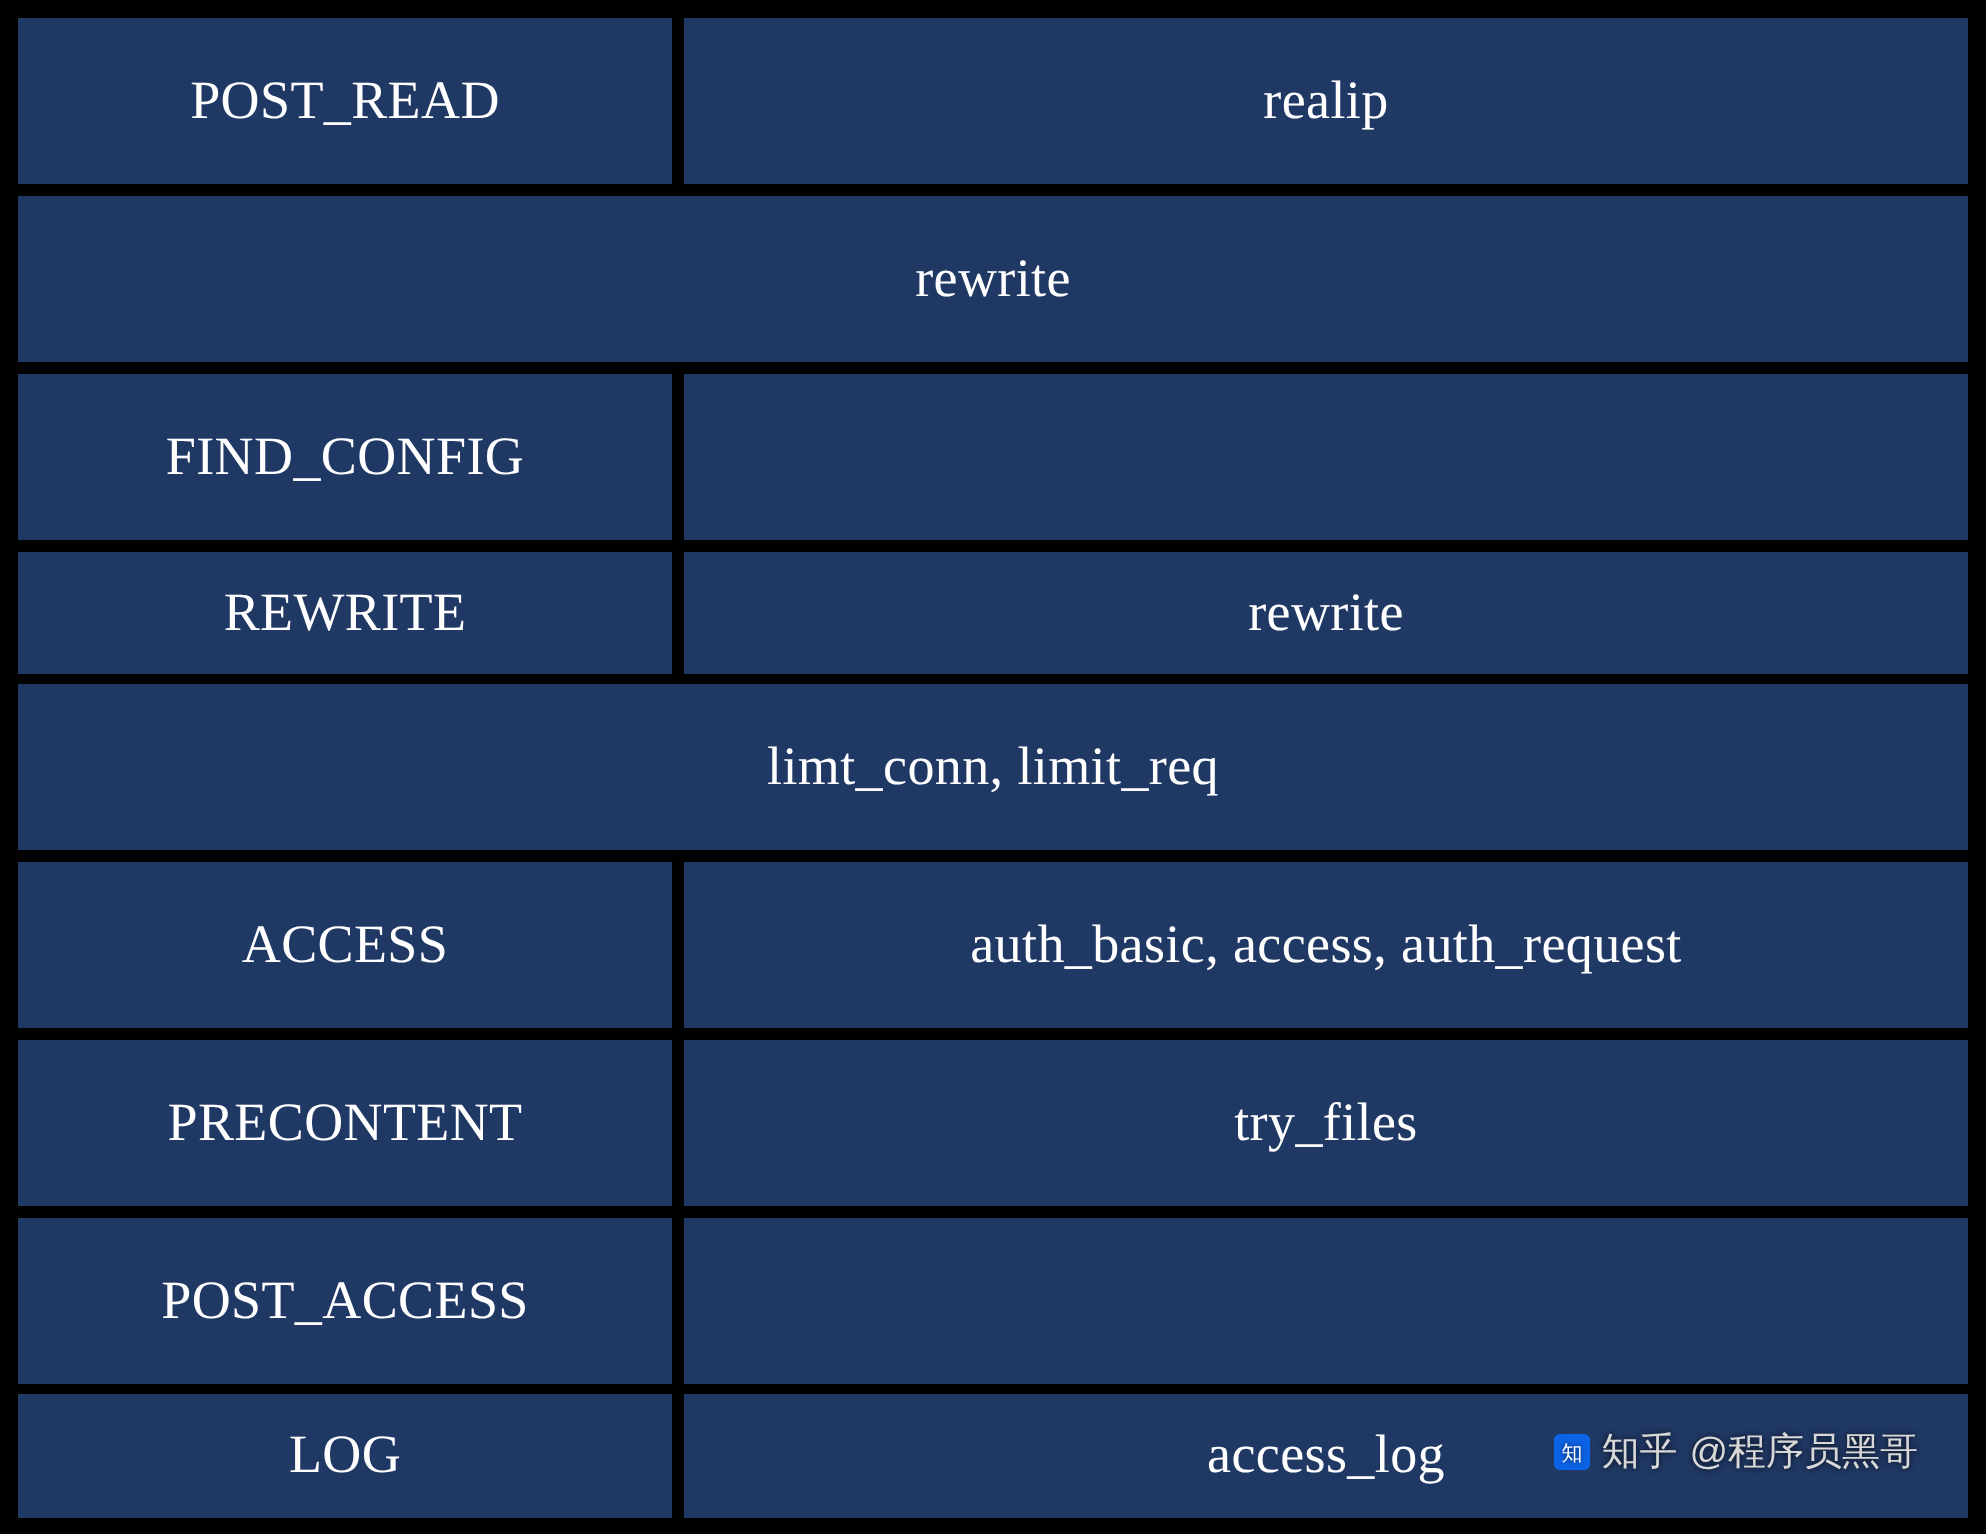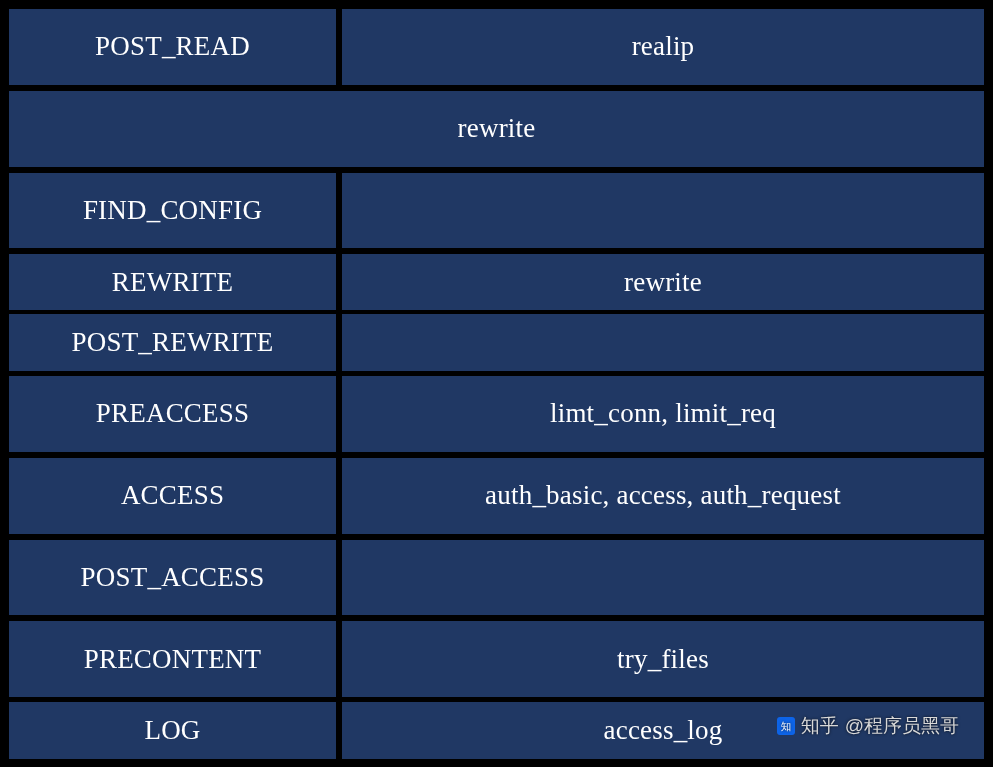--- a/index.html
+++ b/index.html
@@ -75,39 +75,34 @@
     <div class="cell module">rewrite</div>
   </div>
   <div class="row group">
     <div class="cell phase">FIND_CONFIG</div>
     <div class="cell module"></div>
   </div>
   <div class="row tight first short">
     <div class="cell phase">REWRITE</div>
     <div class="cell module">rewrite</div>
   </div>
-  <div class="row tight short">
-    <div class="cell phase">POST_REWRITE</div>
-    <div class="cell module"></div>
-  </div>
   <div class="row group">
-    <div class="cell phase">PREACCESS</div>
     <div class="cell module">limt_conn, limit_req</div>
   </div>
   <div class="row group">
     <div class="cell phase">ACCESS</div>
     <div class="cell module">auth_basic, access, auth_request</div>
   </div>
   <div class="row group">
+    <div class="cell phase">PRECONTENT</div>
+    <div class="cell module">try_files</div>
+  </div>
+  <div class="row group">
     <div class="cell phase">POST_ACCESS</div>
     <div class="cell module"></div>
-  </div>
-  <div class="row group">
-    <div class="cell phase">PRECONTENT</div>
-    <div class="cell module">try_files</div>
   </div>
   <div class="row tight short">
     <div class="cell phase">LOG</div>
     <div class="cell module">access_log</div>
   </div>
 </div>
 
 <div class="watermark">
   <span class="logo">
     <svg viewBox="0 0 24 24" width="18" height="18">

